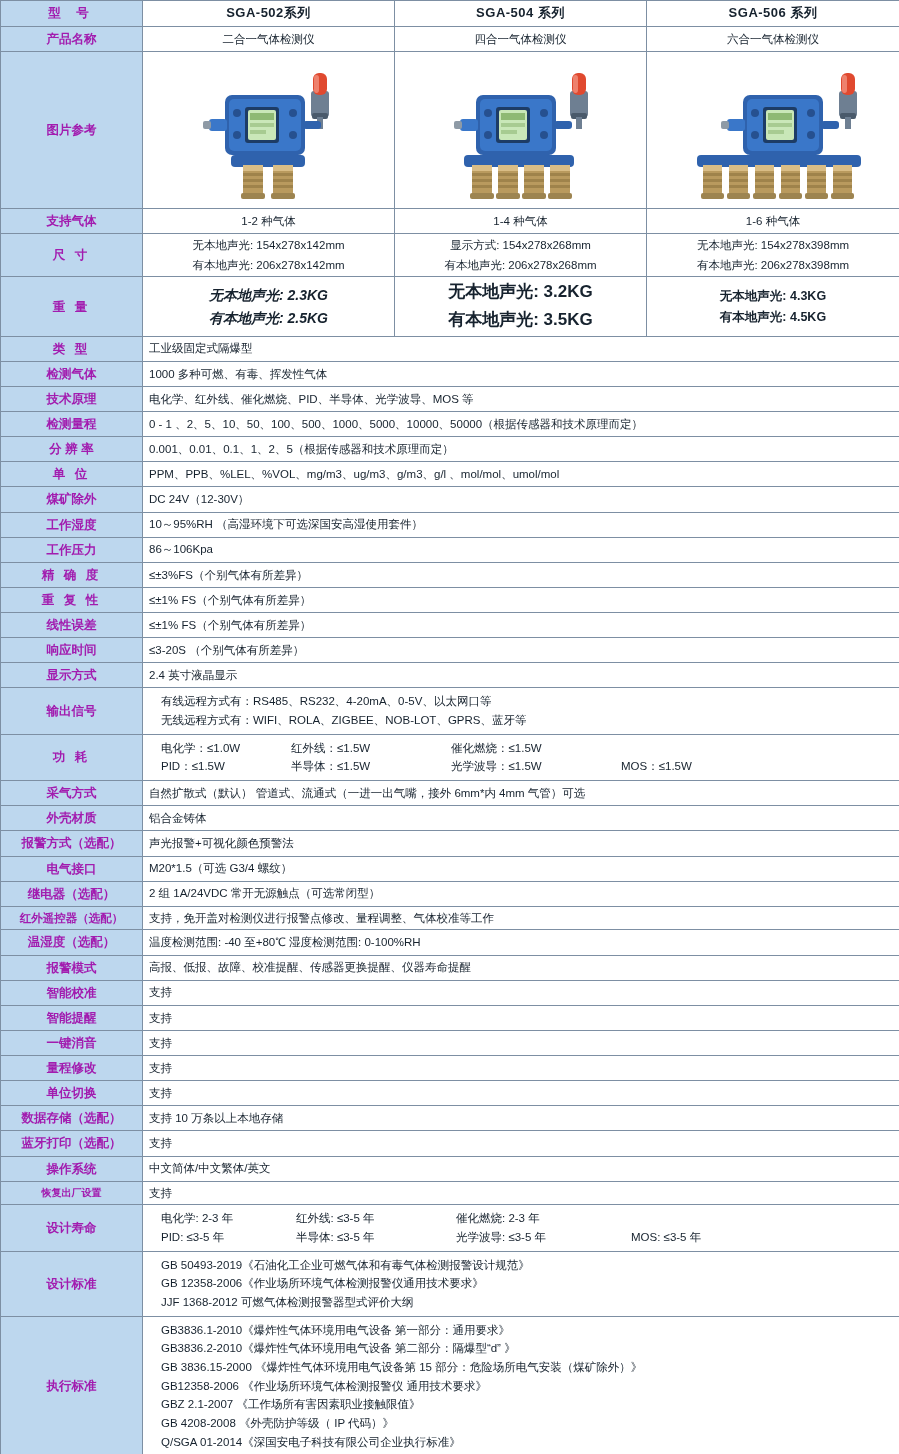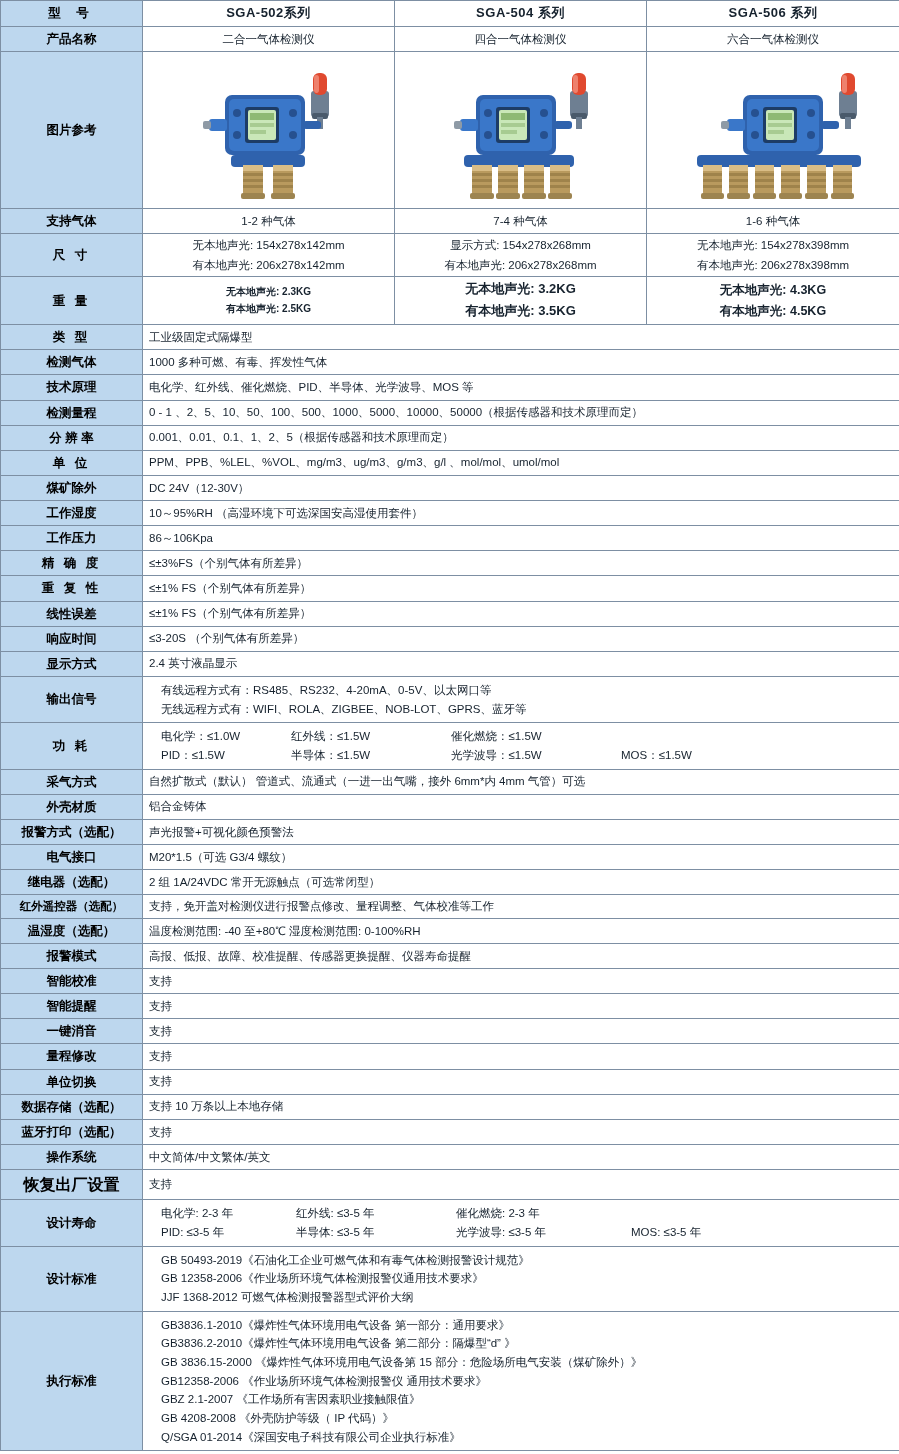--- a/index.html
+++ b/index.html
@@ -22,21 +22,21 @@
     border: 1px solid #7d8fa3;
     padding: 3px 6px;
     vertical-align: middle;
     line-height: 1.45;
   }
   td.label {
     background: #bdd7ee;
     text-align: center;
     font-weight: bold;
     font-size: 12.5px;
-    color: #000000;
+    color: #a21caf;
     width: 142px;
   }
   td.value {
     background: #ffffff;
     font-size: 11.5px;
     padding-left: 8px;
   }
   td.center {
     text-align: center;
   }
@@ -278,21 +278,21 @@
           <rect x="180" y="130" width="19" height="3" fill="#8e7540" opacity=".6"></rect>
           <rect x="178" y="138" width="23" height="6" rx="2" fill="#9d8450"></rect>
         </g>
       </svg>
     </td>
   </tr>
 
   <tr>
     <td class="label">支持气体</td>
     <td class="value center">1-2 种气体</td>
-    <td class="value center">7-4 种气体</td>
+    <td class="value center">1-4 种气体</td>
     <td class="value center">1-6 种气体</td>
   </tr>
 
   <tr>
     <td class="label sp2">尺  寸</td>
     <td class="value center two-line">
       <div>无本地声光: 154x278x142mm</div>
       <div>有本地声光: 206x278x142mm</div>
     </td>
     <td class="value center two-line">
@@ -300,25 +300,25 @@
       <div>有本地声光: 206x278x268mm</div>
     </td>
     <td class="value center two-line">
       <div>无本地声光: 154x278x398mm</div>
       <div>有本地声光: 206x278x398mm</div>
     </td>
   </tr>
 
   <tr>
     <td class="label sp2">重  量</td>
-    <td class="value center two-line" style="font-weight:bold;font-size:10px;">
+    <td class="value center two-line" style="font-weight:bold;font-size:14px;font-style:italic;">
       <div>无本地声光: 2.3KG</div>
       <div>有本地声光: 2.5KG</div>
     </td>
-    <td class="value center two-line" style="font-weight:bold;font-size:13px;">
+    <td class="value center two-line" style="font-weight:bold;font-size:17px;">
       <div>无本地声光: 3.2KG</div>
       <div>有本地声光: 3.5KG</div>
     </td>
     <td class="value center two-line" style="font-weight:bold;font-size:12.5px;">
       <div>无本地声光: 4.3KG</div>
       <div>有本地声光: 4.5KG</div>
     </td>
   </tr>
 
   <tr>
@@ -461,21 +461,21 @@
   </tr>
   <tr>
     <td class="label">蓝牙打印（选配）</td>
     <td class="value" colspan="3">支持</td>
   </tr>
   <tr>
     <td class="label">操作系统</td>
     <td class="value" colspan="3">中文简体/中文繁体/英文</td>
   </tr>
   <tr>
-    <td class="label" style="font-size:16px">恢复出厂设置</td>
+    <td class="label" style="font-size:10px">恢复出厂设置</td>
     <td class="value" colspan="3">支持</td>
   </tr>
 
   <tr>
     <td class="label">设计寿命</td>
     <td class="value multi" colspan="3">
       <div class="pw-line">
         <span style="width:135px">电化学: 2-3 年</span>
         <span style="width:160px">红外线: ≤3-5 年</span>
         <span>催化燃烧: 2-3 年</span>

